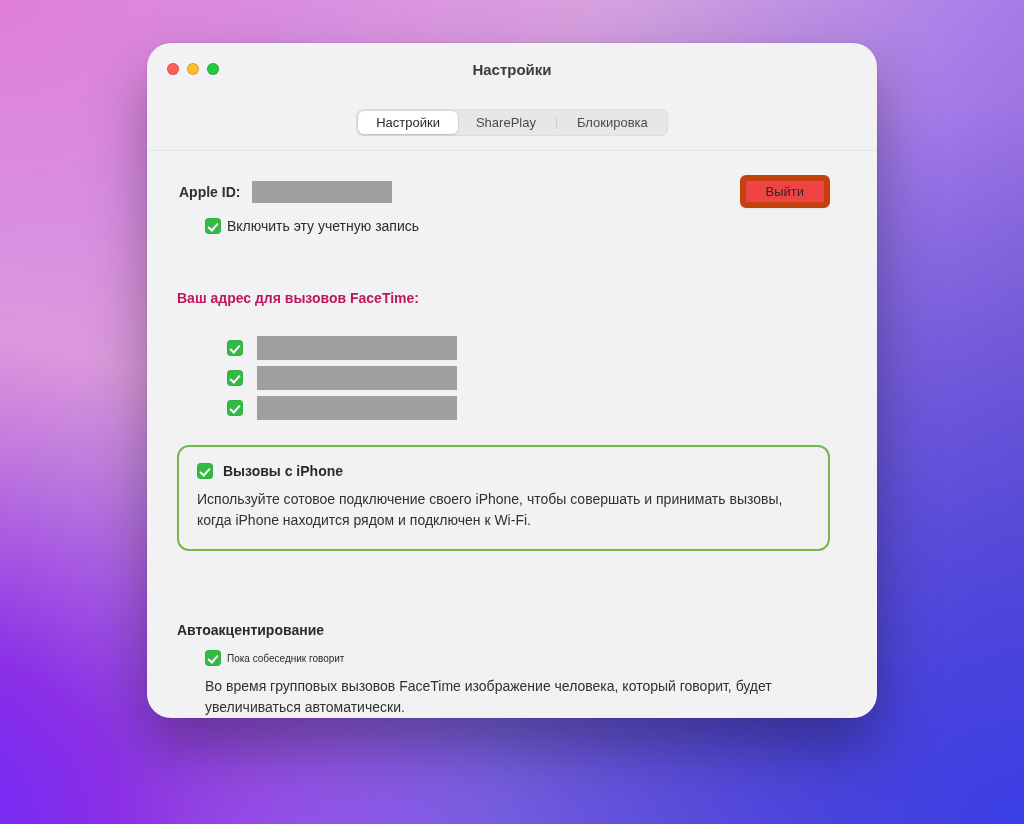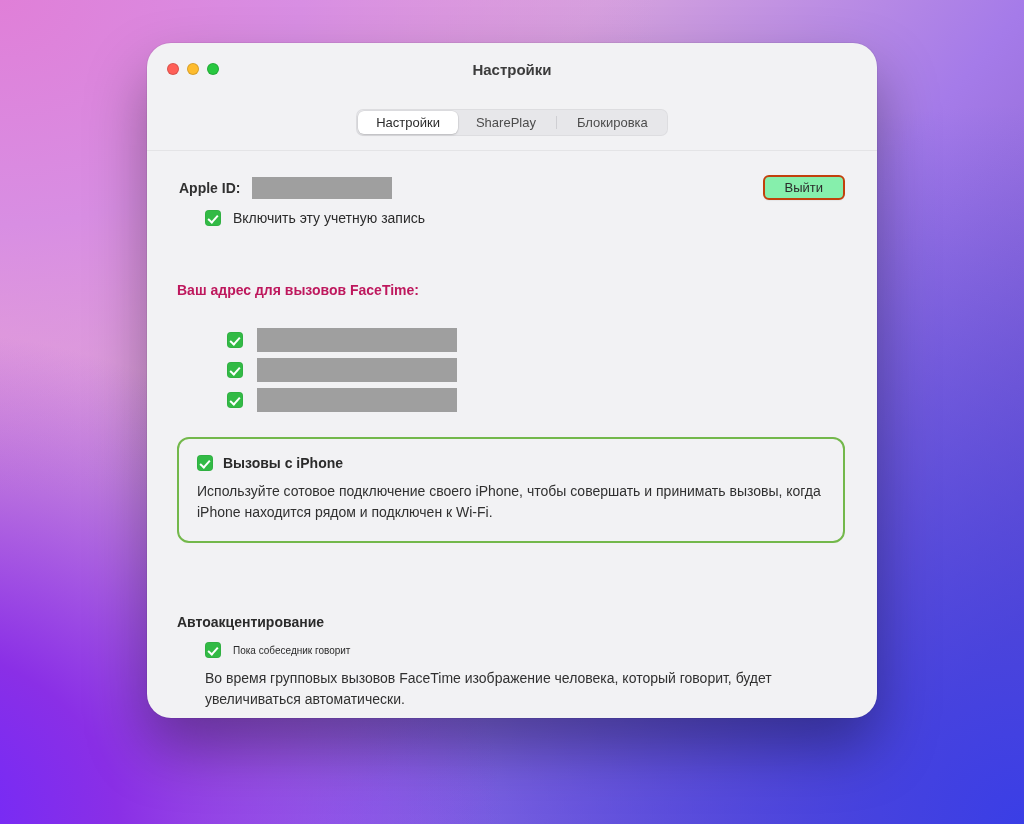--- a/index.html
+++ b/index.html
@@ -74,51 +74,51 @@
     cursor:pointer;
     position:relative;
   }
   .tab-btn.active {
     background:#ffffff;
     box-shadow: 0 1px 2px rgba(0,0,0,0.15), 0 0 0 .5px rgba(0,0,0,0.08);
     color:#2b2b2b;
   }
   .tab-sep { width:1px; align-self:stretch; margin:5px 2px; background:#cfcfd3;}
   .content {
-    padding: 24px 32px 0 30px;
+    padding: 24px 47px 0 30px;
   }
   .row-appleid{
     display:flex; align-items:center; gap:12px;
     margin-left:2px;
   }
   .label-bold{
     font-weight:600;
     font-size:14px;
     color:#303030;
   }
   .redacted{
     background:#9f9f9f;
     height:22px;
   }
   .btn-signout{
     margin-left:auto;
-    background:#86efac;
-    border:2px solid #c2410c;
+    background:#ef4444;
+    border:6px solid #c2410c;
     border-radius:6px;
     padding:3px 20px;
     font-size:13px;
     font-family:inherit;
     color:#2b2b2b;
     box-shadow: 0 1px 1px rgba(0,0,0,0.05);
     cursor:pointer;
   }
   .row-enable{
     margin-top:10px;
     margin-left:28px;
-    display:flex; align-items:center; gap:12px;
+    display:flex; align-items:center; gap:6px;
     font-size:14px;
   }
   .checkbox{
     width:16px; height:16px;
     border-radius:4px;
     background:#32ba45;
     flex:0 0 auto;
     position:relative;
     box-shadow: inset 0 0 0 0.5px rgba(0,0,0,0.1);
     cursor:pointer;

